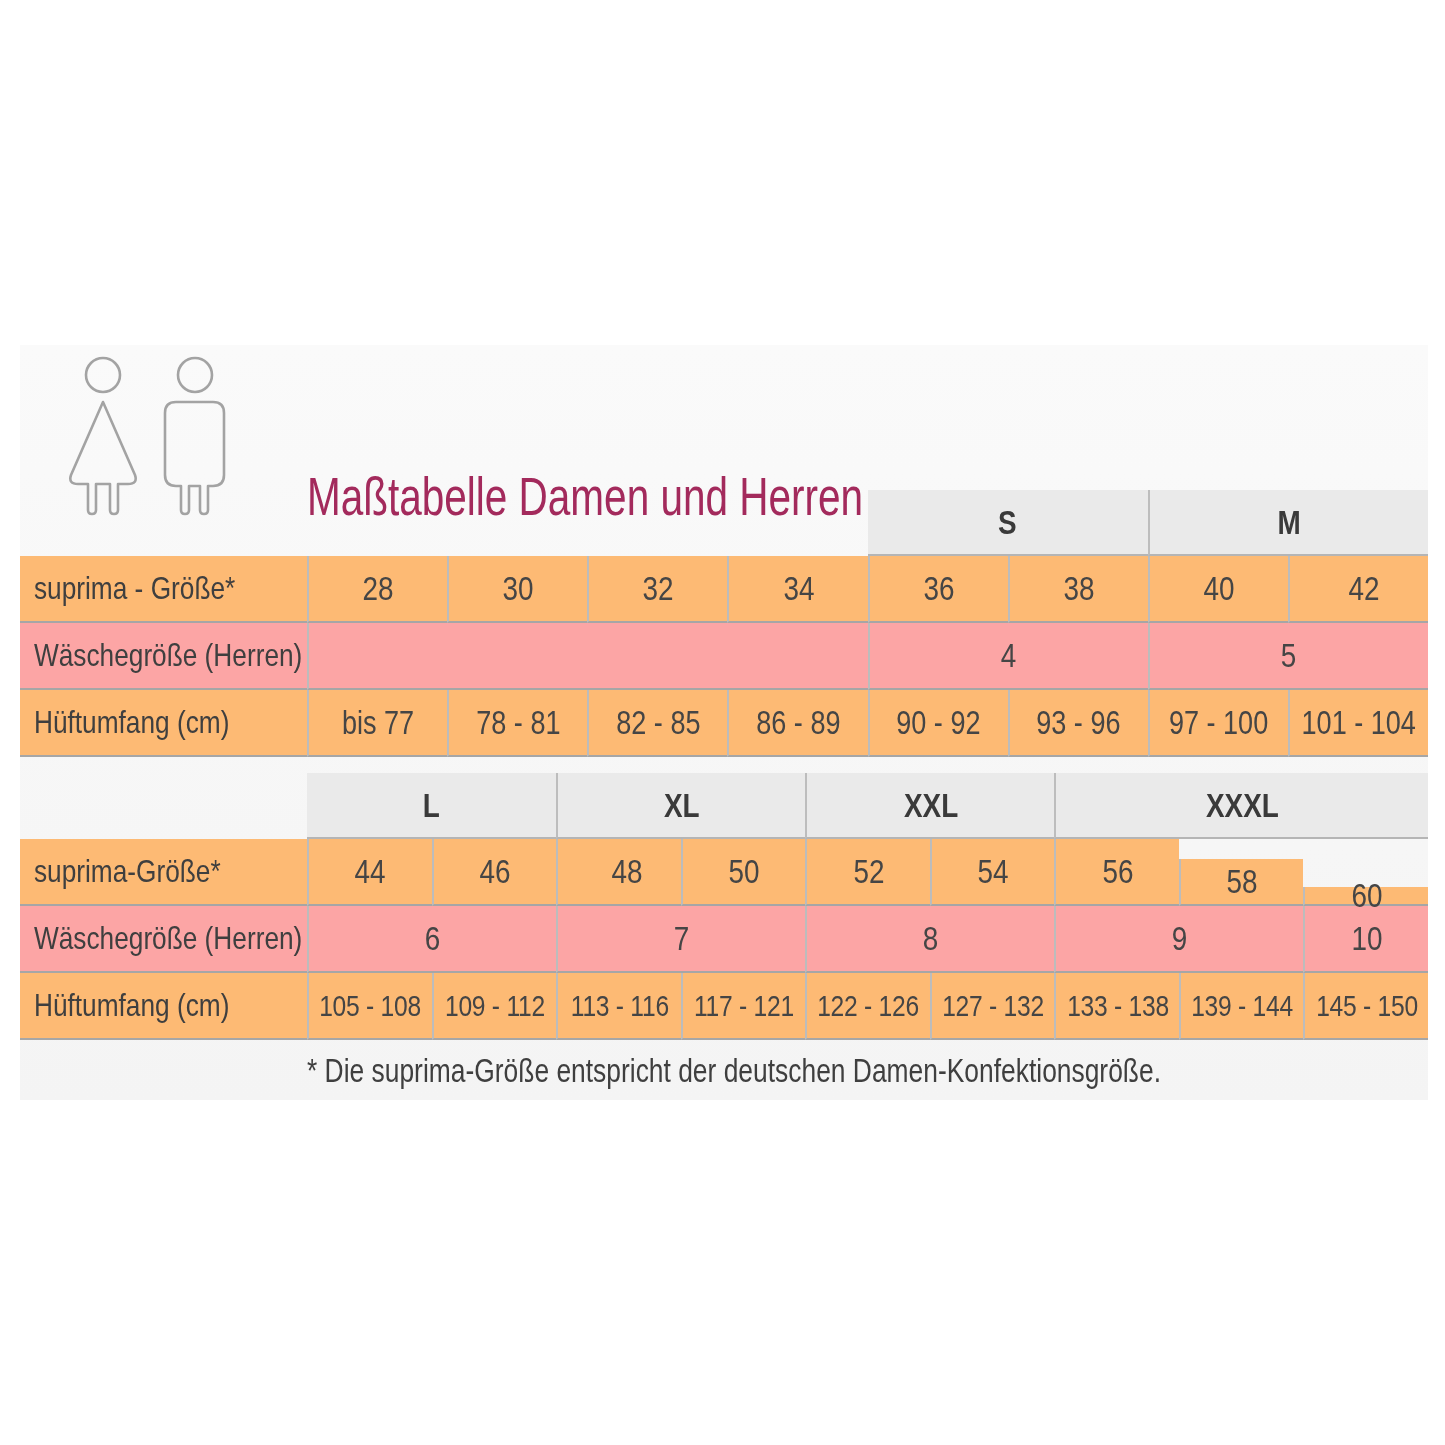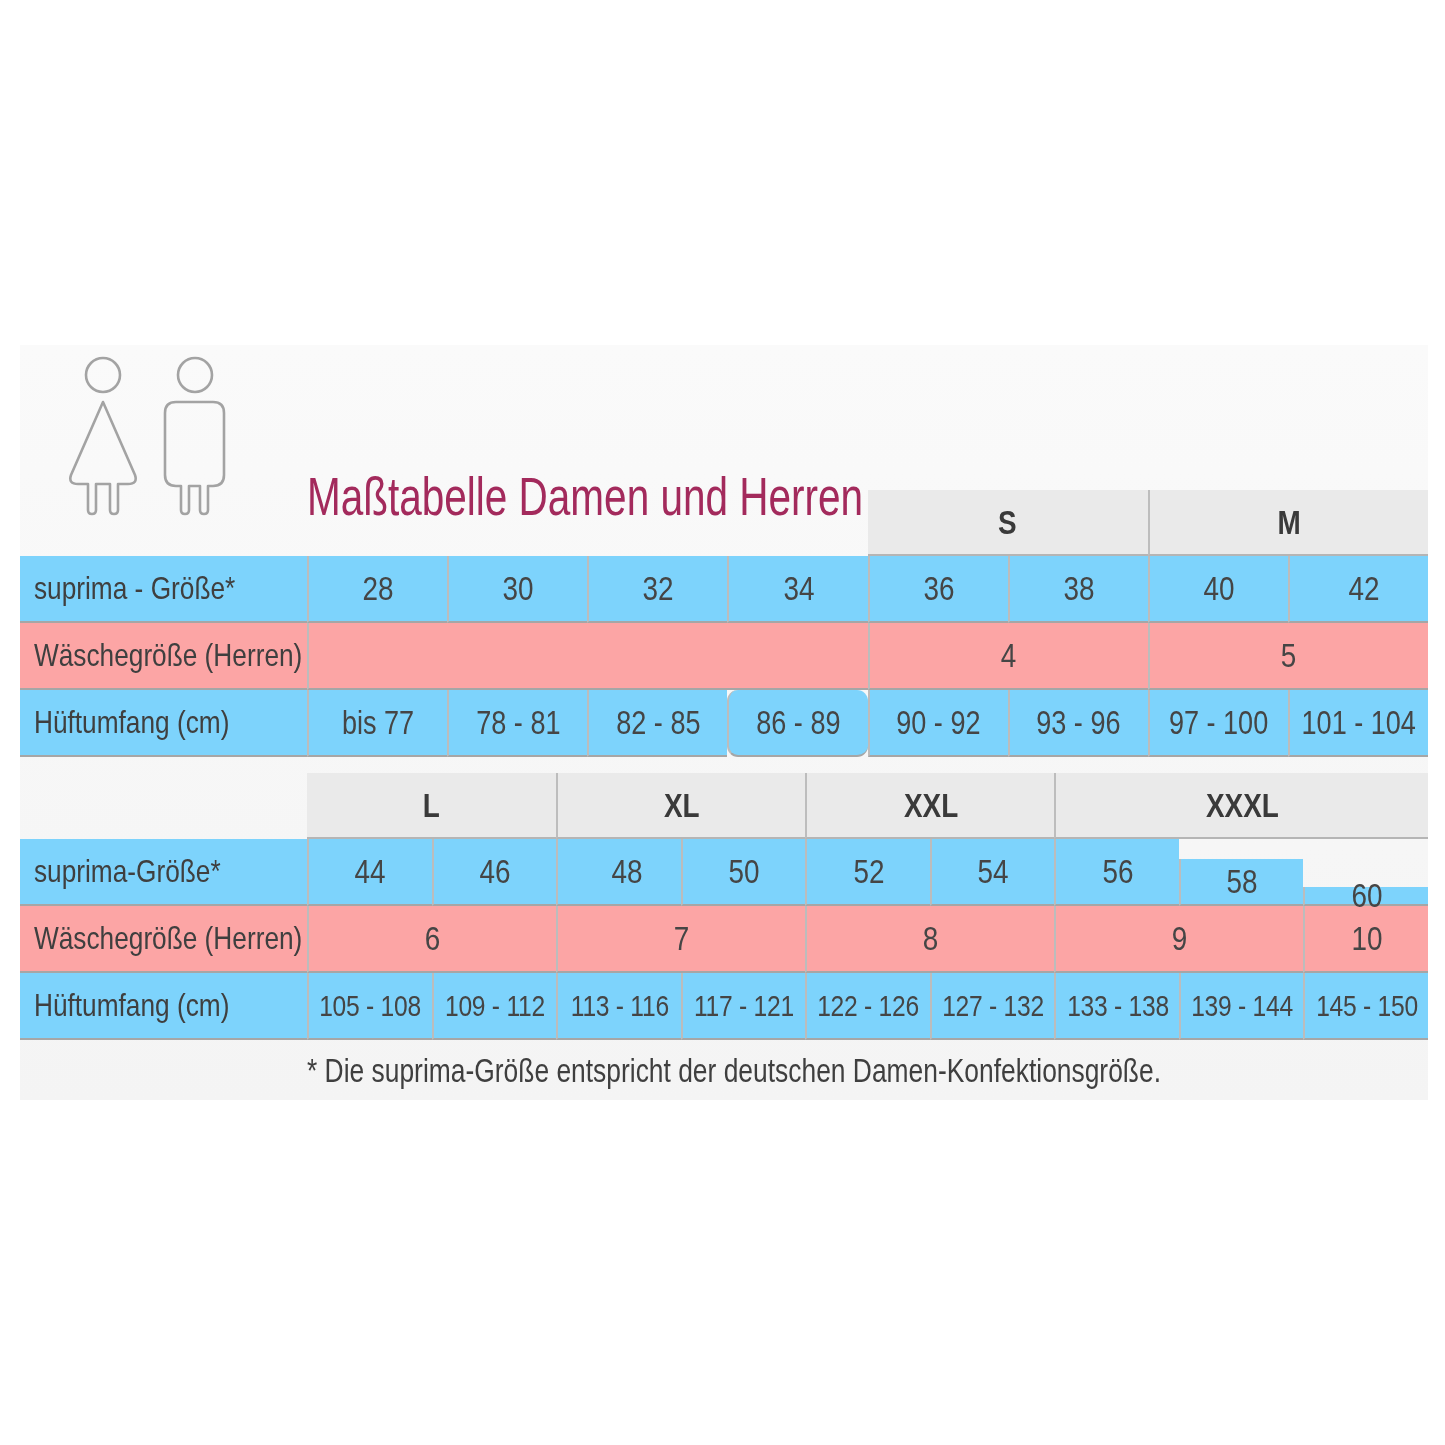--- a/index.html
+++ b/index.html
@@ -21,21 +21,21 @@
     grid-template-rows:66px 67px 67px 67px;}
   .t0{top:490px;grid-template-columns:287px repeat(8,1fr);}
   .t1{top:773px;grid-template-columns:287px repeat(9,1fr);}
   .cell{
     display:flex;align-items:center;justify-content:center;
     background-clip:padding-box;min-width:0;
   }
   .ghost{background:transparent;}
   .ghead{background:#eaeaea;border-bottom:2px solid #b5b5b5;}
   .gdiv{border-left:2px solid #bdbdbd;}
-  .lite{background:#7dd3fc;border-bottom:2px solid #a6a6a6;}
+  .lite{background:#fdba74;border-bottom:2px solid #a6a6a6;}
   .shade{background:#fca5a5;border-bottom:2px solid #a6a6a6;}
   .vdiv{border-left:2px solid #bcbcbc;}
   .label{justify-content:flex-start;padding-left:14px;}
   .tx{
     font-size:34px;color:#454545;white-space:nowrap;
     transform:scaleX(0.82);transform-origin:center center;
   }
   .label .tx{font-size:32px;color:#3f3f3f;transform-origin:left center;}
   .b{font-weight:700;color:#3a3a3a;}
   .rng .tx{font-size:33px;}
@@ -123,21 +123,21 @@
     </div>
     <div class="cell vdiv lite rng" style="grid-column: span 1;">
       <span class="tx">bis 77</span>
     </div>
     <div class="cell vdiv lite rng" style="grid-column: span 1;">
       <span class="tx">78 - 81</span>
     </div>
     <div class="cell vdiv lite rng" style="grid-column: span 1;">
       <span class="tx">82 - 85</span>
     </div>
-    <div class="cell vdiv lite rng" style="grid-column: span 1; border-radius: 11px;">
+    <div class="cell vdiv lite rng" style="grid-column: span 1;">
       <span class="tx">86 - 89</span>
     </div>
     <div class="cell vdiv lite rng" style="grid-column: span 1;">
       <span class="tx">90 - 92</span>
     </div>
     <div class="cell vdiv lite rng" style="grid-column: span 1;">
       <span class="tx">93 - 96</span>
     </div>
     <div class="cell vdiv lite rng" style="grid-column: span 1;">
       <span class="tx">97 - 100</span>

